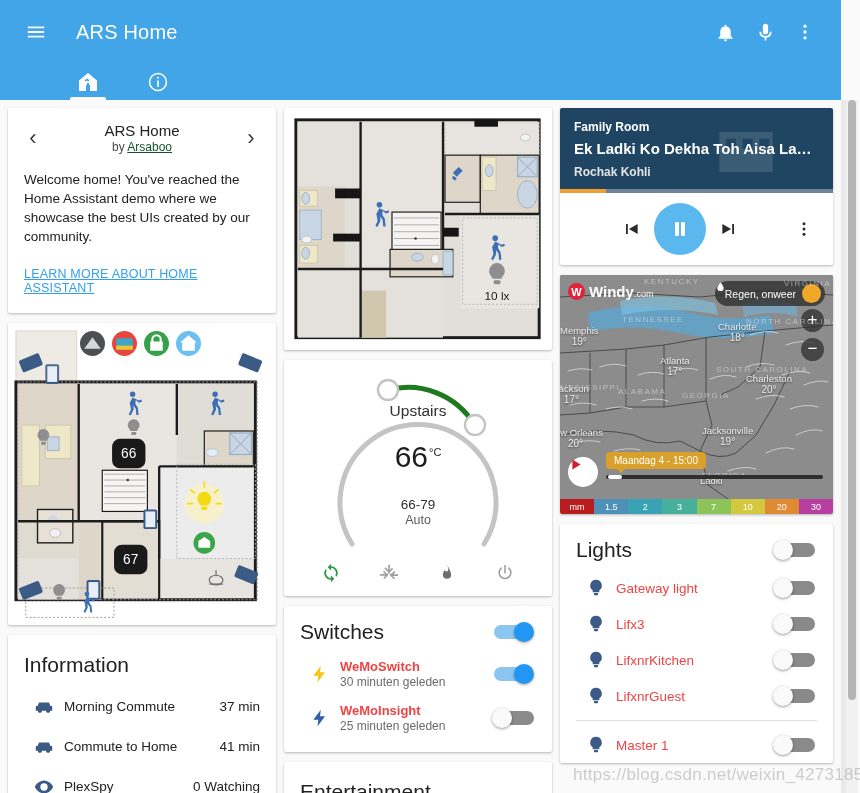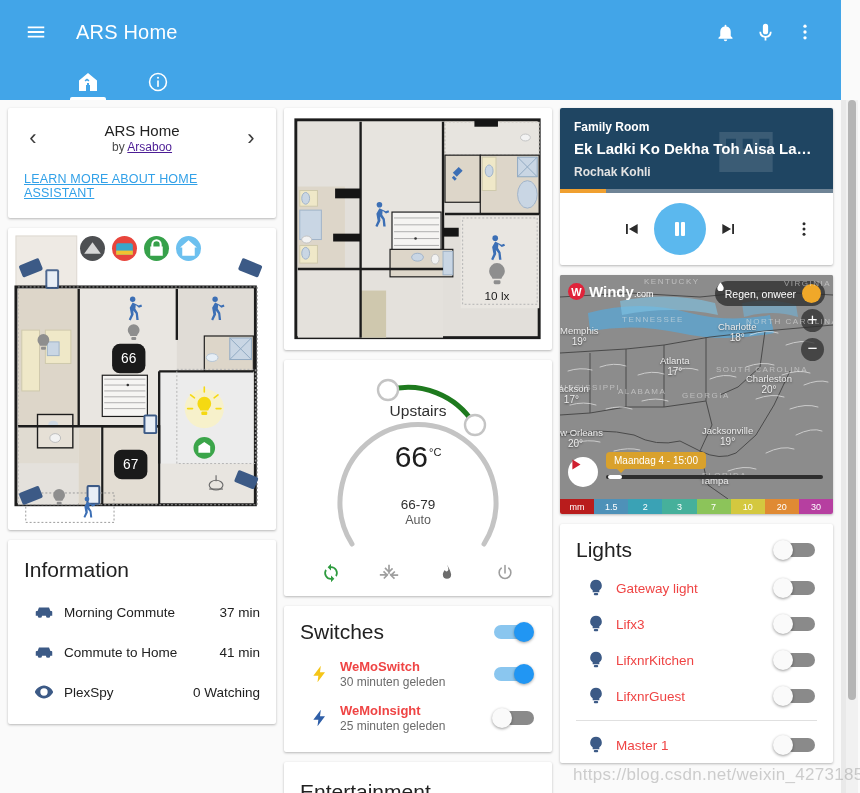--- a/index.html
+++ b/index.html
@@ -49,21 +49,21 @@
     box-shadow: 0 1px 3px rgba(0,0,0,.18), 0 1px 2px rgba(0,0,0,.10);
     overflow: hidden;
   }
 
   
   .wc-head { display: flex; align-items: center; padding: 14px 14px 4px; }
   .wc-arrow { font-size: 22px; color: #3c3c3c; cursor: pointer; width: 22px; text-align: center; line-height: 1; }
   .wc-titles { flex: 1; text-align: center; }
   .wc-title { font-size: 15px; color: #212121; }
   .wc-by { font-size: 12px; color: #4a4a4a; margin-top: 1px; }
-  .wc-by a { color: #4c1d95; text-decoration: underline; }
+  .wc-by a { color: #14532d; text-decoration: underline; }
   .wc-body { padding: 12px 16px 6px; font-size: 13.5px; line-height: 1.42; color: #212121; }
   .wc-link { display: block; padding: 14px 16px 18px; font-size: 12.5px; color: #32a1e8;
              text-decoration: underline; letter-spacing: .2px; cursor: pointer; }
 
   
   .fp-card { padding: 4px; }
   .fp { position: relative; width: 100%; background: #fff; }
   .fp svg { display: block; width: 100%; height: auto; }
   .badges { position: absolute; top: 4px; left: 50%; transform: translateX(-62px); display: flex; gap: 7px; }
   .badge { width: 25px; height: 25px; border-radius: 50%; display: flex; align-items: center;
@@ -236,20 +236,21 @@
 
       <div class="card">
         <div class="wc-head">
           <div class="wc-arrow">‹</div>
           <div class="wc-titles">
             <div class="wc-title">ARS Home</div>
             <div class="wc-by"><span>by </span><a>Arsaboo</a></div>
           </div>
           <div class="wc-arrow">›</div>
         </div>
+        <div class="wc-body">Welcome home! You've reached the Home Assistant demo where we showcase the best UIs created by our community.</div>
         <div class="wc-link">LEARN MORE ABOUT HOME ASSISTANT</div>
       </div>
 
       <div class="card fp-card">
         <div class="fp">
           <svg viewBox="0 0 265 300">
             <rect x="0" y="0" width="265" height="300" fill="#ffffff"></rect>
             <rect x="4" y="4" width="62" height="52" fill="#eeeae4" stroke="#dcd7cf"></rect>
 
             <rect x="4" y="56" width="244" height="222" fill="#e8e5e0" stroke="#1c1c1c" stroke-width="3"></rect>
@@ -728,21 +729,21 @@
           <div class="state" style="left:142px; top:196px">FLORIDA</div>
           <div class="state" style="left:224px; top:4px">VIRGINIA</div>
 
           <div class="city" style="left:0px;   top:50px"><span>Memphis</span><b>19°</b></div>
           <div class="city" style="left:158px; top:46px"><span>Charlotte</span><b>18°</b></div>
           <div class="city" style="left:100px; top:80px"><span>Atlanta</span><b>17°</b></div>
           <div class="city" style="left:186px; top:98px"><span>Charleston</span><b>20°</b></div>
           <div class="city" style="left:-6px;  top:108px"><span>Jackson</span><b>17°</b></div>
           <div class="city" style="left:-12px; top:152px"><span>New Orleans</span><b>20°</b></div>
           <div class="city" style="left:142px; top:150px"><span>Jacksonville</span><b>19°</b></div>
-          <div class="city" style="left:140px; top:200px"><span>Tampa</span></div>
+          <div class="city" style="left:140px; top:200px"><span>Ladki</span></div>
 
           <div class="map-play">
             <svg width="15" height="15" viewBox="0 0 24 24">
                 <path fill="#cf2030" d="M7 4v16l13-8z"></path>
               </svg>
           </div>
           <div class="time-pill">Maandag 4 - 15:00</div>
           <div class="time-track">
               <i></i>
             </div>

